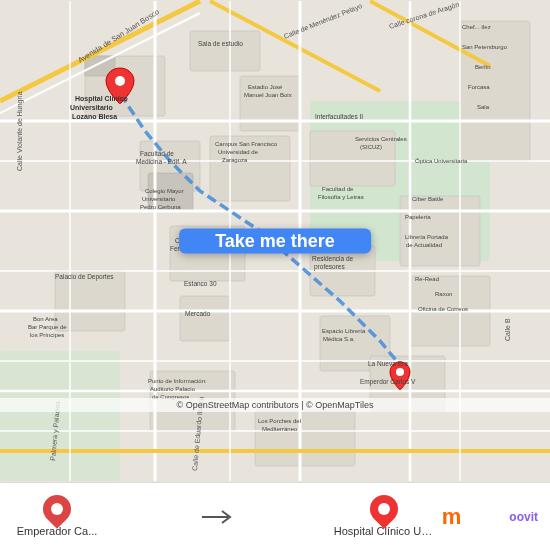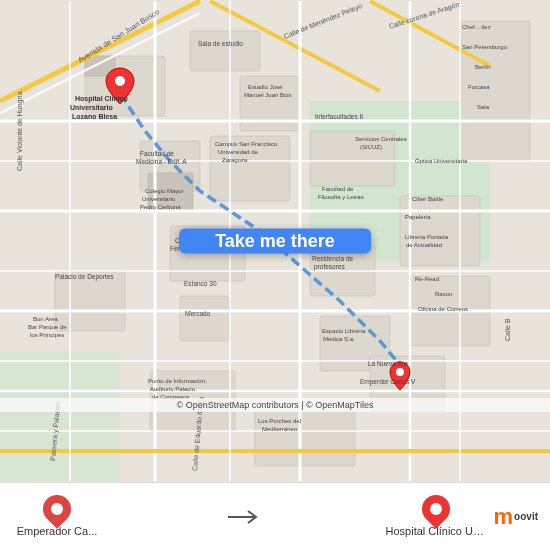--- a/index.html
+++ b/index.html
@@ -164,23 +164,24 @@
       gap: 2px;
     }
 
     .moovit-m {
       font-size: 22px;
       font-weight: 900;
       color: #ff6600;
       letter-spacing: -1px;
     }
     .moovit-oovit {
-      font-size: 10px;
+      font-size: 12px;
       font-weight: bold;
-      color: #404040;
+      color: #8b5cf6;
+      margin-left: 47px;
     }
 
     
     #map-attribution {
       position: absolute;
       bottom: 70px;
       left: 0;
       right: 0;
       background: rgba(255,255,255,0.7);
       font-size: 9px;

